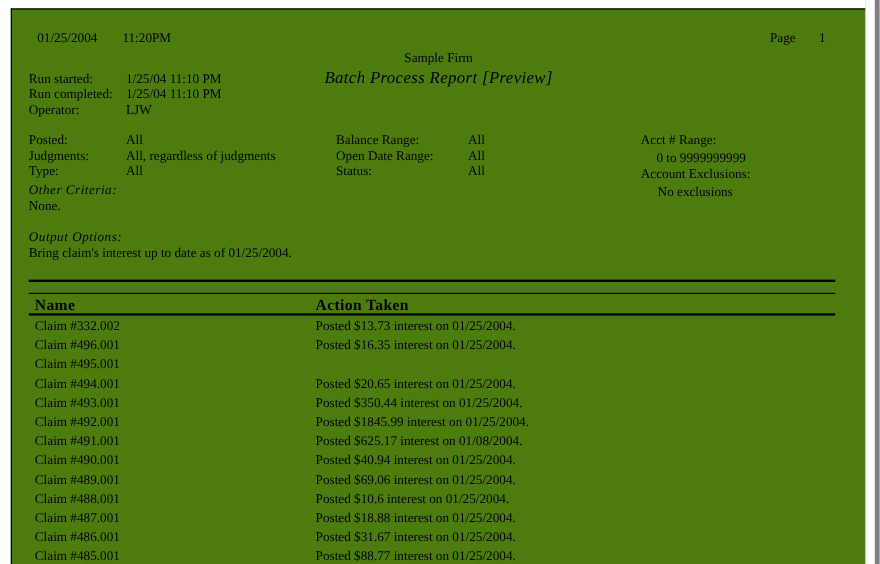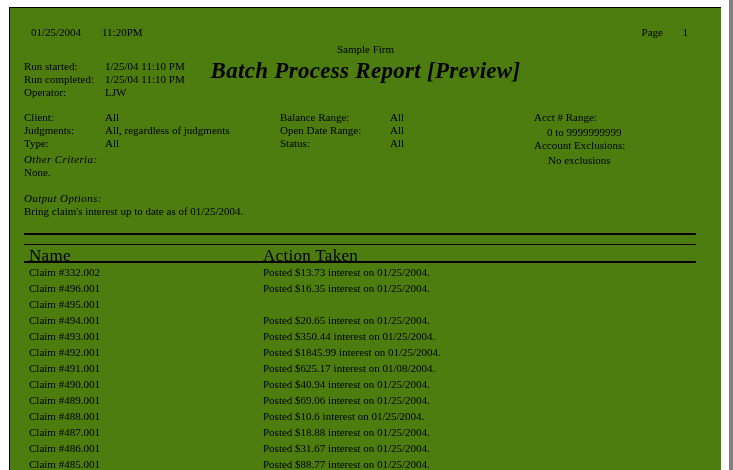--- a/index.html
+++ b/index.html
@@ -66,22 +66,22 @@
   .hdr-time { left: 92px; top: 18px; font-size: 11px; }
   .hdr-page-label { right: 58px; top: 18px; font-size: 11px; }
   .hdr-page-num { right: 33px; top: 18px; font-size: 11px; }
 
   .firm { left: 0; right: 0; top: 35px; text-align: center; font-size: 11px; }
   .report-title {
     left: 0; right: 0; top: 50px;
     text-align: center;
     font-family: "Liberation Serif", serif;
     font-style: italic;
-    font-weight: bold;
-    font-size: 23px;
+    font-weight: normal;
+    font-size: 14px;
     letter-spacing: 0.3px;
   }
 
   .meta-label { font-size: 11px; }
   .meta-value { font-size: 11px; }
 
   .col1-lab { left: 14px; }
   .col1-val { left: 95px; }
   .col2-lab { left: 270px; }
   .col2-val { left: 380px; }
@@ -111,22 +111,22 @@
     width: 672px;
     height: 2px;
     background: #000000;
   }
   .hrule-top { top: 225px; height: 2px; }
   .hrule-hdr-top { top: 236px; height: 1px; }
   .hrule-hdr-bot { top: 253px; height: 2px; }
 
   .th {
     position: absolute;
-    font-weight: normal;
-    font-size: 17px;
+    font-weight: bold;
+    font-size: 13px;
     letter-spacing: 0.3px;
     top: 238px;
   }
   .th-name { left: 19px; }
   .th-action { left: 253px; }
 
   .rows { position: absolute; left: 0; top: 258px; width: 100%; }
   .row {
     position: relative;
     height: 16px;
@@ -164,21 +164,21 @@
       <div class="abs firm">Sample Firm</div>
       <div class="abs report-title">Batch Process Report  [Preview]</div>
 
       <div class="abs meta-label col1-lab row-a">Run started:</div>
       <div class="abs meta-value col1-val row-a">1/25/04 11:10 PM</div>
       <div class="abs meta-label col1-lab row-b">Run completed:</div>
       <div class="abs meta-value col1-val row-b">1/25/04 11:10 PM</div>
       <div class="abs meta-label col1-lab row-c">Operator:</div>
       <div class="abs meta-value col1-val row-c">LJW</div>
 
-      <div class="abs meta-label col1-lab" style="top:103px">Client:</div>
+      <div class="abs meta-label col1-lab" style="top:103px">Posted:</div>
       <div class="abs meta-value col1-val" style="top:103px">All</div>
       <div class="abs meta-label col1-lab" style="top:116px">Judgments:</div>
       <div class="abs meta-value col1-val" style="top:116px">All, regardless of judgments</div>
       <div class="abs meta-label col1-lab" style="top:129px">Type:</div>
       <div class="abs meta-value col1-val" style="top:129px">All</div>
 
       <div class="abs meta-label col2-lab" style="top:103px">Balance Range:</div>
       <div class="abs meta-value col2-val" style="top:103px">All</div>
       <div class="abs meta-label col2-lab" style="top:116px">Open Date Range:</div>
       <div class="abs meta-value col2-val" style="top:116px">All</div>

